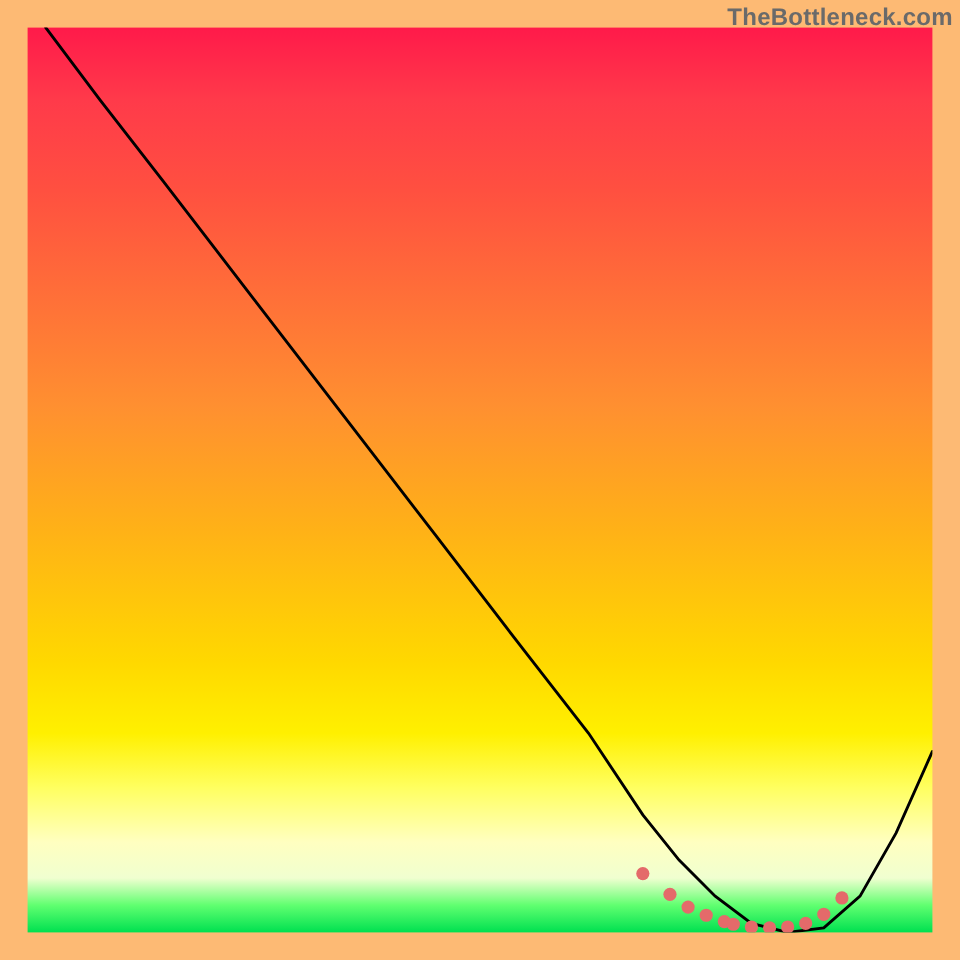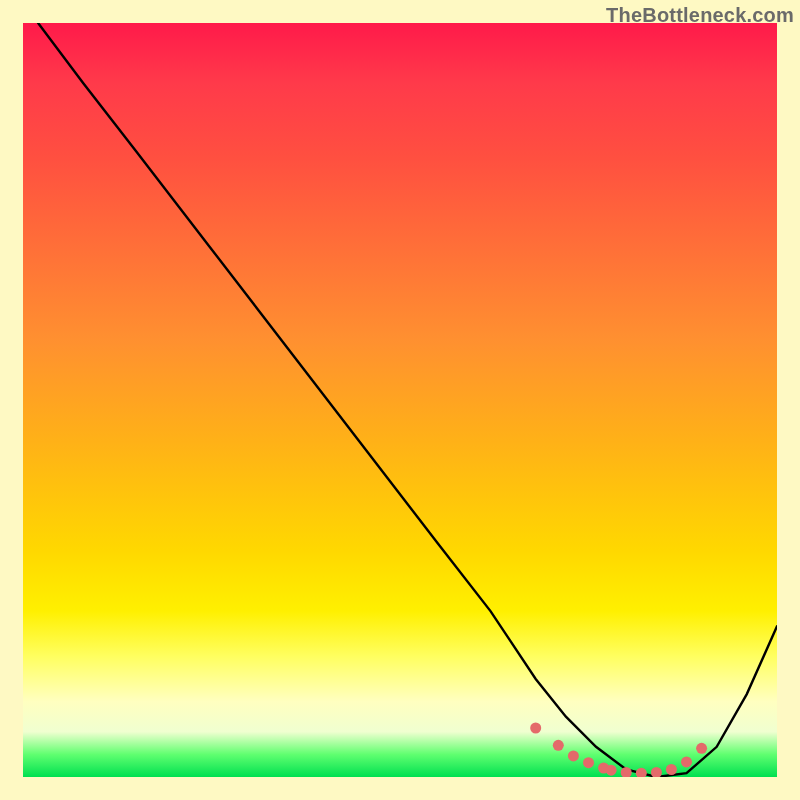--- a/index.html
+++ b/index.html
@@ -7,21 +7,21 @@
     padding: 0;
     width: 800px;
     height: 800px;
     background: #000;
     overflow: hidden;
   }
   .container {
     position: relative;
     width: 800px;
     height: 800px;
-    background: #fef9c3;
+    background: #fdba74;
   }
   .plot-area {
     position: absolute;
     left: 23px;
     top: 23px;
     width: 754px;
     height: 754px;
   }
   .gradient-bg {
     position: absolute;

